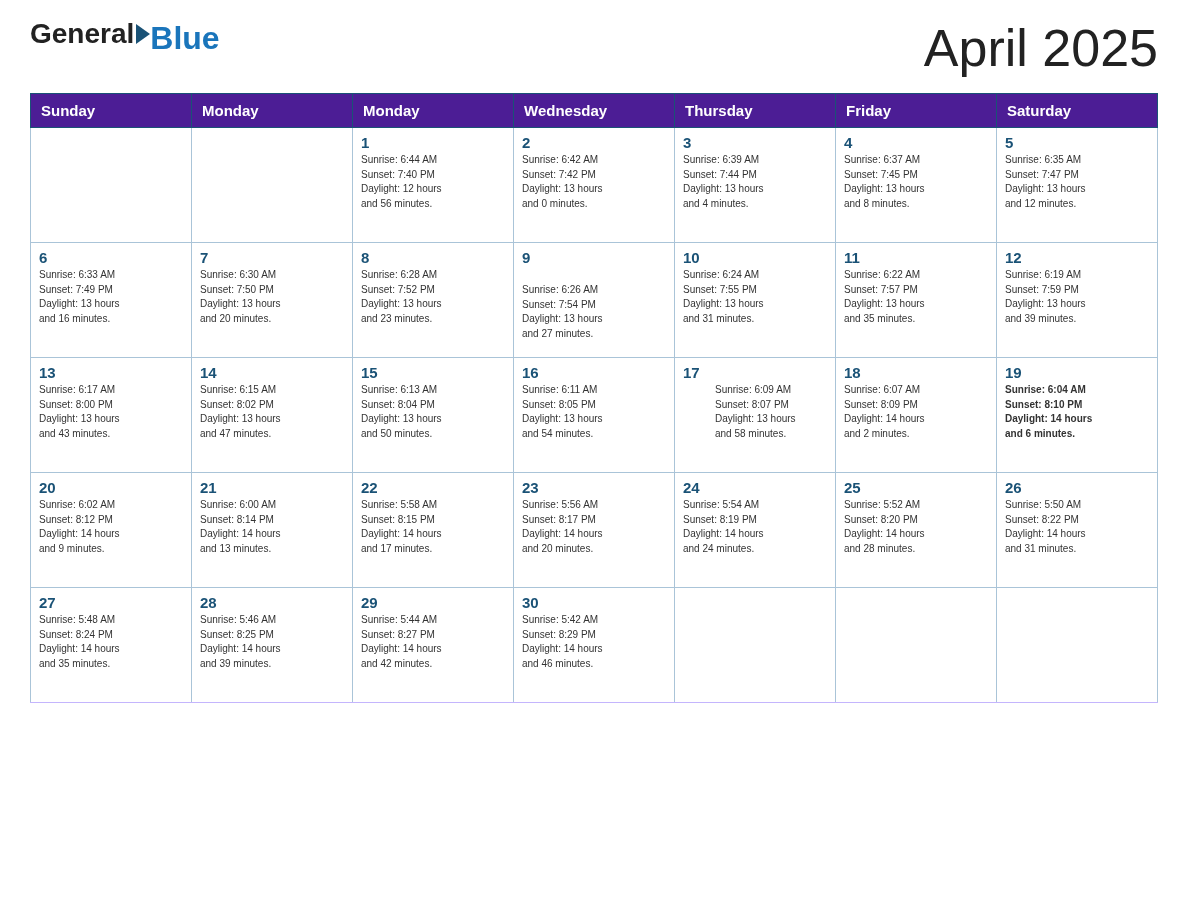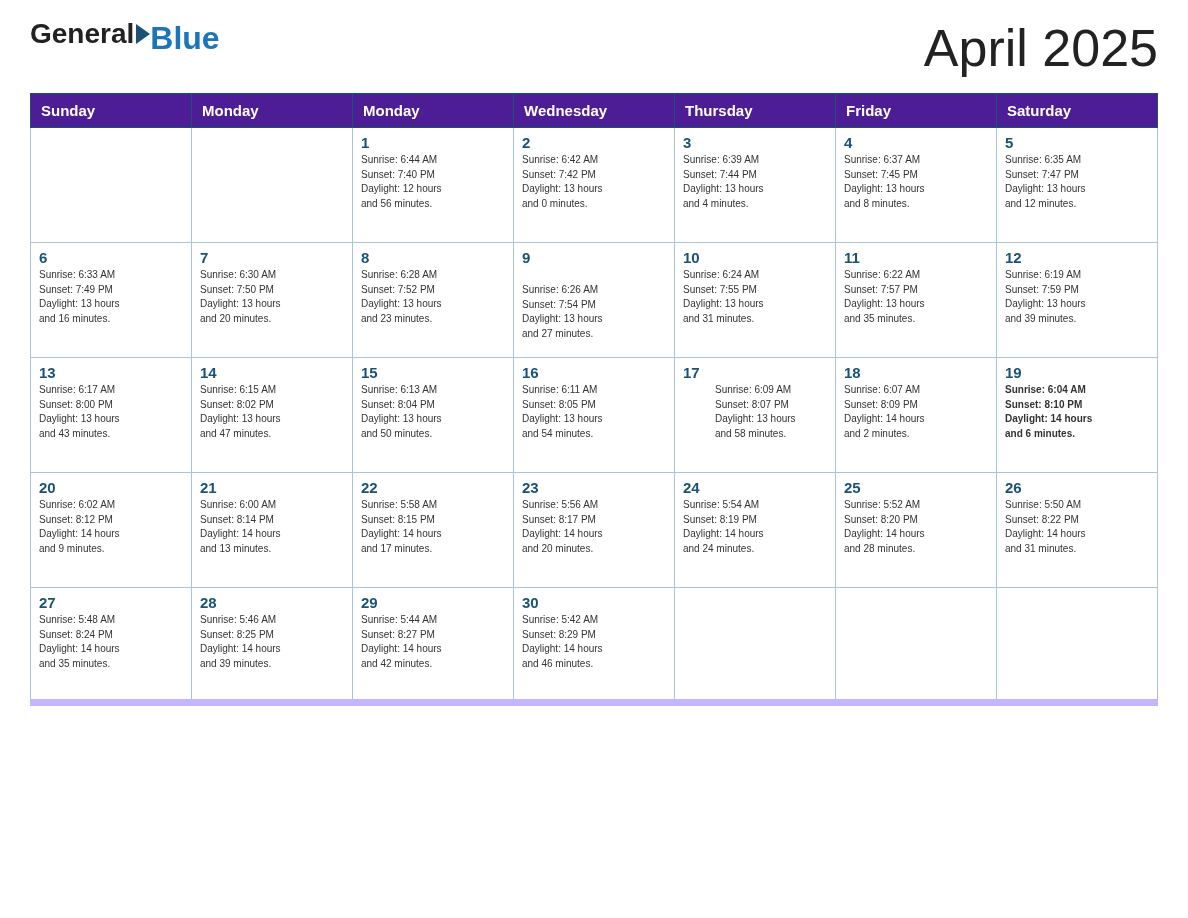--- a/index.html
+++ b/index.html
@@ -93,21 +93,21 @@
     }
     .day-info {
       font-size: 10px;
       color: #333;
       line-height: 1.45;
     }
     .empty-cell {
       background: #fff;
     }
     tbody tr:last-child td {
-      border-bottom: 7px solid #c4b5fd;
+      border-bottom: 1px solid #c4b5fd;
     }
   </style>
 </head>
 <body>
 
 <div class="header">
   <div class="logo">
     <div class="logo-text">
         <span class="logo-general">General</span>
         <span class="logo-arrow"></span>

